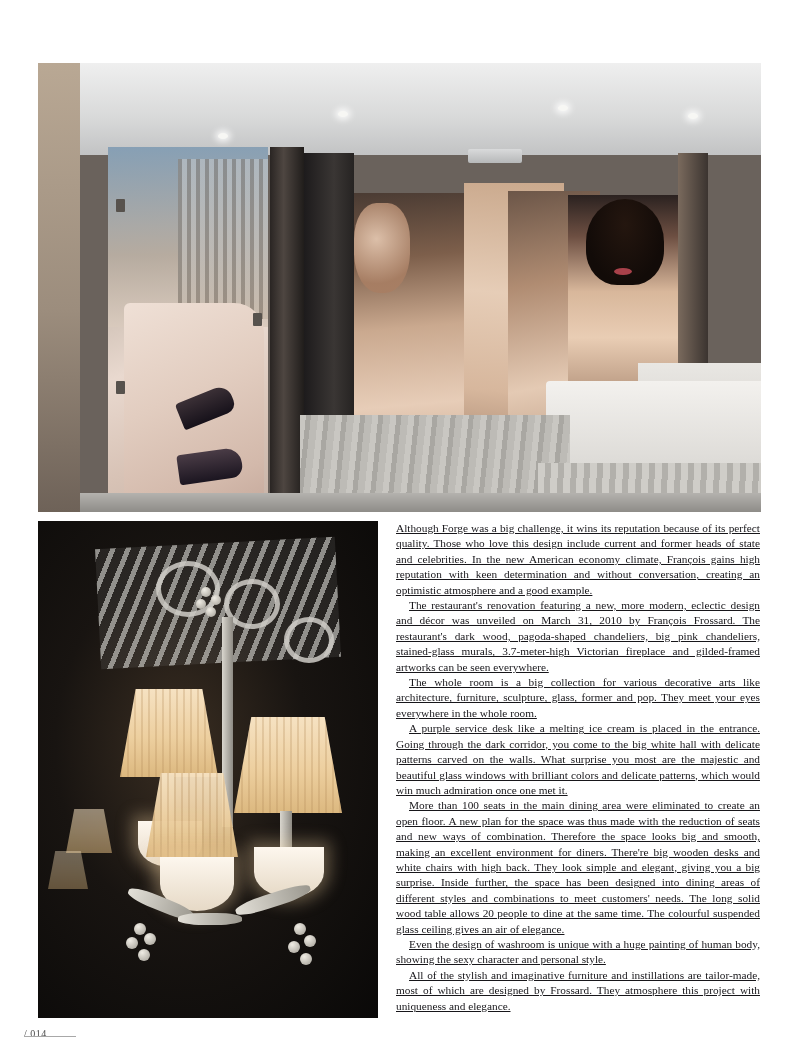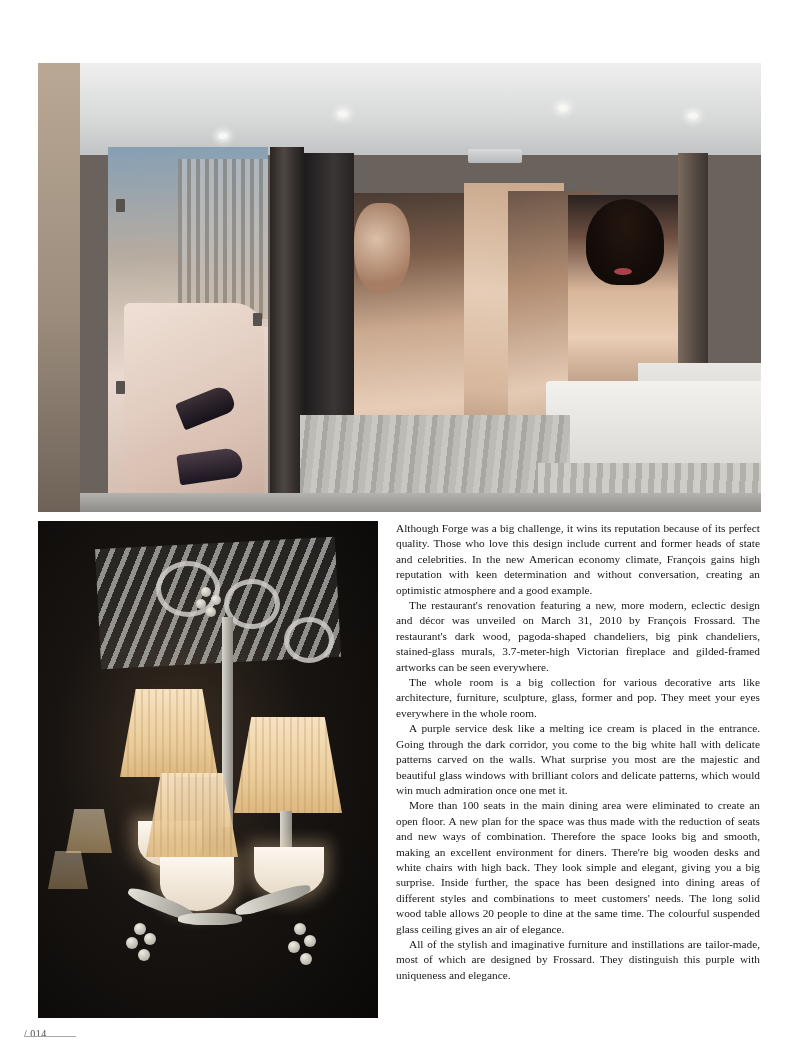--- a/index.html
+++ b/index.html
@@ -213,20 +213,21 @@
     top: 521px;
     width: 364px;
     font-size: 11.3px;
     line-height: 15.4px;
     color: #17161a;
     text-align: justify;
   }
   .text-col p {
     margin: 0 0 0 0;
     text-indent: 13px;
+    text-decoration: underline;
   }
   .text-col p.first { text-indent: 0; }
 
   
   .footer {
     position: absolute;
     left: 24px;
     top: 1023px;
     width: 752px;
   }
@@ -337,21 +338,22 @@
     <div class="shade" style="left:28px; top:288px; width:46px; height:44px; clip-path: polygon(18% 0, 82% 0, 100% 100%, 0 100%); opacity:.55;"></div>
     <div class="shade" style="left:10px; top:330px; width:40px; height:38px; clip-path: polygon(18% 0, 82% 0, 100% 100%, 0 100%); opacity:.4;"></div>
   </div>
 
   <div class="text-col">
     <p class="first">Although Forge was a big challenge, it wins its reputation because of its perfect quality. Those who love this design include current and former heads of state and celebrities. In the new American economy climate, François gains high reputation with keen determination and without conversation, creating an optimistic atmosphere and a good example.</p>
     <p>The restaurant's renovation featuring a new, more modern, eclectic design and décor was unveiled on March 31, 2010 by François Frossard. The restaurant's dark wood, pagoda-shaped chandeliers, big pink chandeliers, stained-glass murals, 3.7-meter-high Victorian fireplace and gilded-framed artworks can be seen everywhere.</p>
     <p>The whole room is a big collection for various decorative arts like architecture, furniture, sculpture, glass, former and pop. They meet your eyes everywhere in the whole room.</p>
     <p>A purple service desk like a melting ice cream is placed in the entrance. Going through the dark corridor, you come to the big white hall with delicate patterns carved on the walls. What surprise you most are the majestic and beautiful glass windows with brilliant colors and delicate patterns, which would win much admiration once one met it.</p>
     <p>More than 100 seats in the main dining area were eliminated to create an open floor. A new plan for the space was thus made with the reduction of seats and new ways of combination. Therefore the space looks big and smooth, making an excellent environment for diners. There're big wooden desks and white chairs with high back. They look simple and elegant, giving you a big surprise. Inside further, the space has been designed into dining areas of different styles and combinations to meet customers' needs. The long solid wood table allows 20 people to dine at the same time. The colourful suspended glass ceiling gives an air of elegance.</p>
-    <p>All of the stylish and imaginative furniture and instillations are tailor-made, most of which are designed by Frossard. They distinguish this purple with uniqueness and elegance.</p>
+    <p>Even the design of washroom is unique with a huge painting of human body, showing the sexy character and personal style.</p>
+    <p>All of the stylish and imaginative furniture and instillations are tailor-made, most of which are designed by Frossard. They atmosphere this project with uniqueness and elegance.</p>
   </div>
 
   <div class="footer">
     <span class="folio">/ 014</span>
   </div>
   <div class="footer-rule"></div>
 
 </div>
 
 </body></html>

